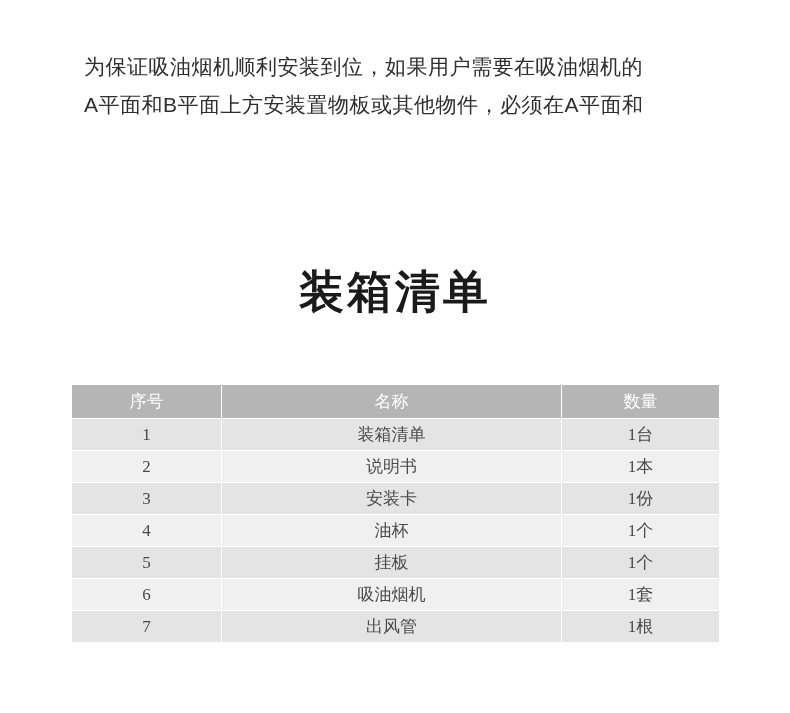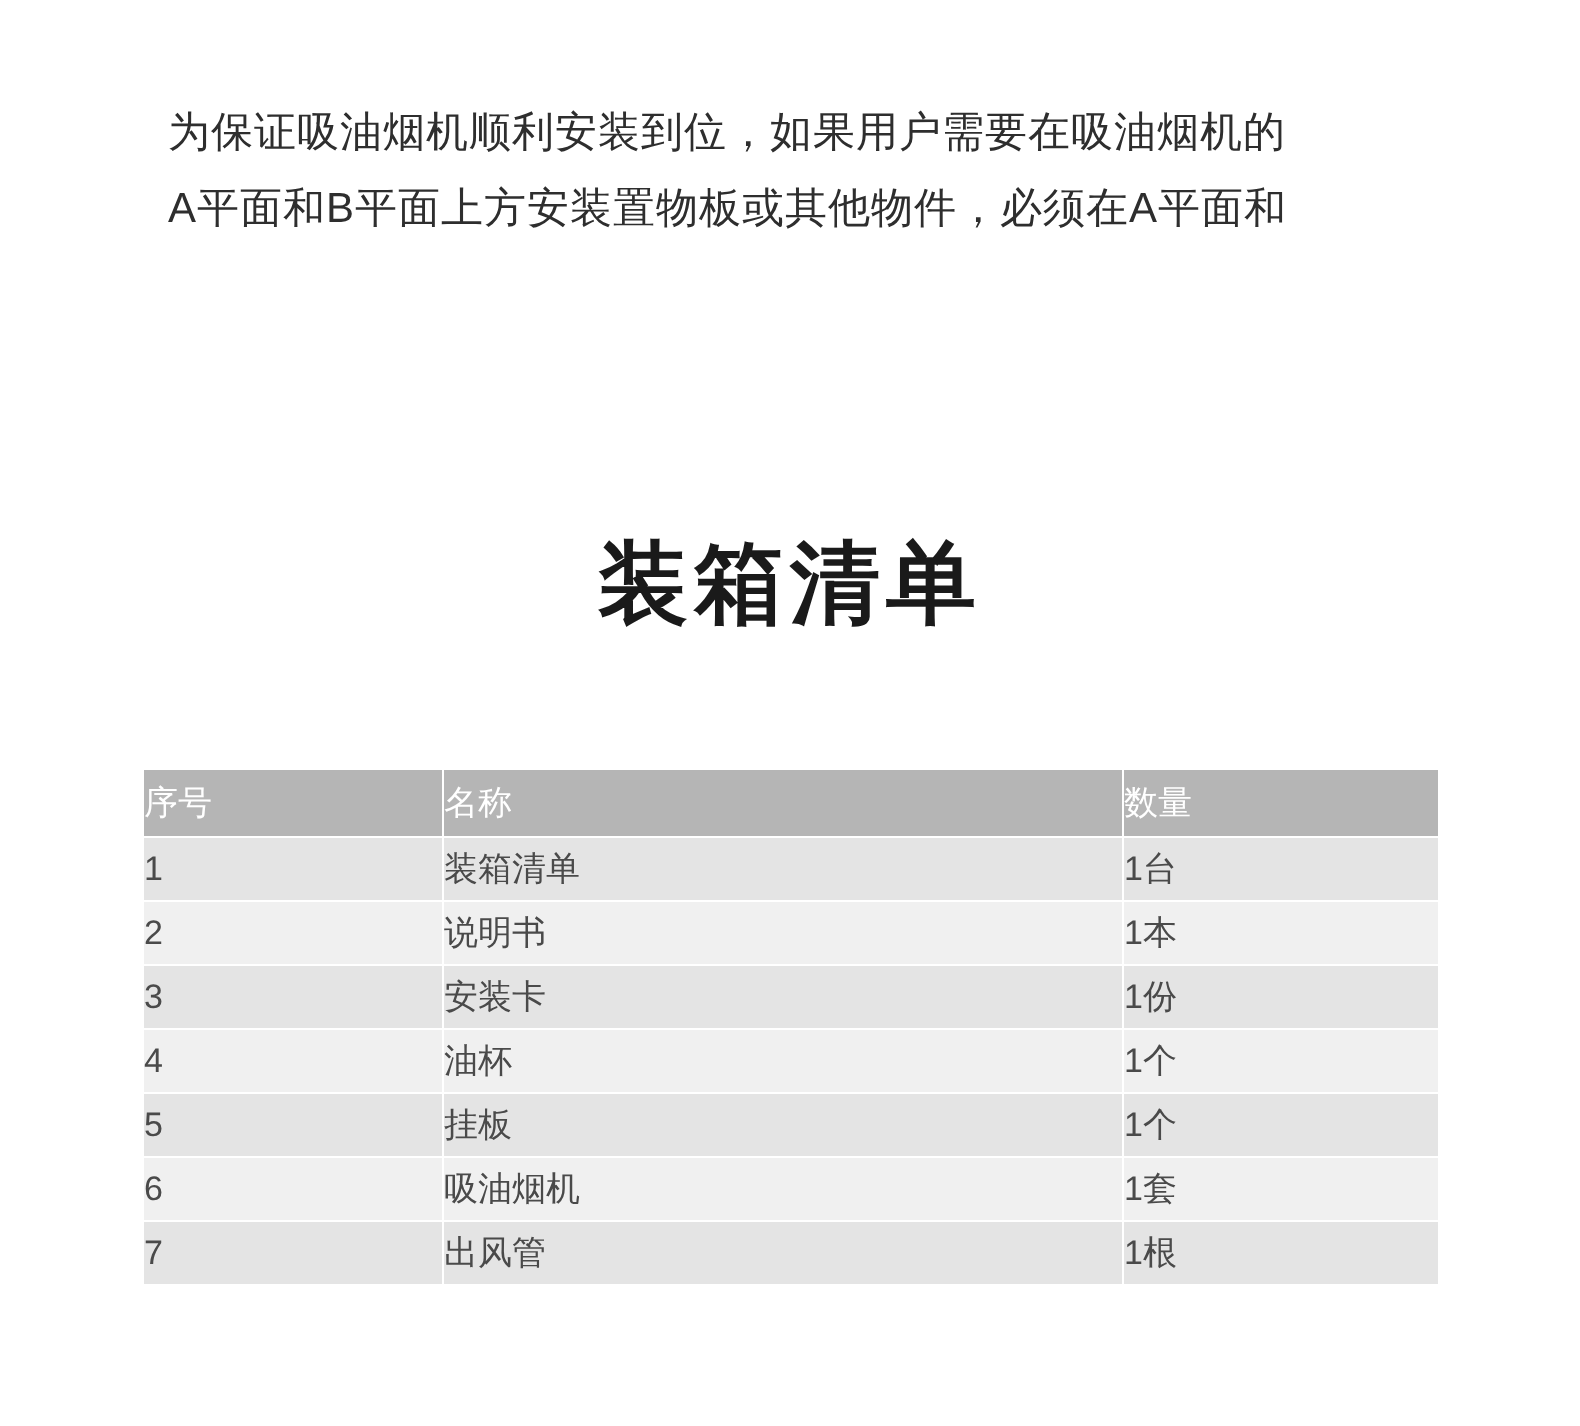--- a/index.html
+++ b/index.html
@@ -51,26 +51,27 @@
     width: 648px;
   }
   table.packing {
     border-collapse: collapse;
     width: 648px;
     table-layout: fixed;
   }
   table.packing th,
   table.packing td {
     border: 1px solid #ffffff;
-    text-align: left;
+    text-align: center;
     font-size: 17px;
     font-weight: normal;
     color: #4a4a4a;
     height: 31px;
     padding: 0;
+    font-family: Liberation Serif, serif;
   }
   table.packing thead th {
     background: #b5b5b5;
     color: #ffffff;
     font-size: 17px;
     height: 33px;
   }
   table.packing tbody tr.odd td {
     background: #e4e4e4;
   }

